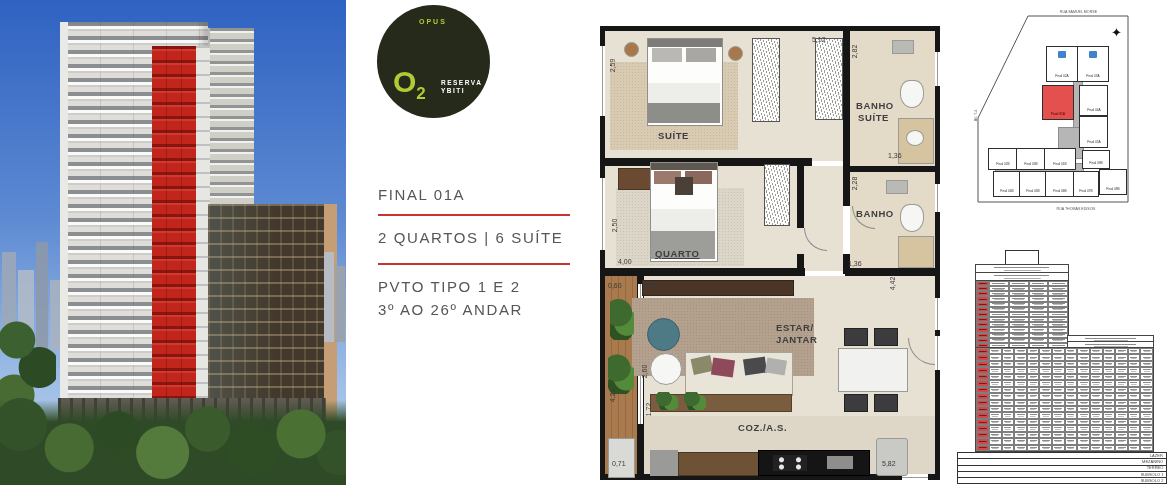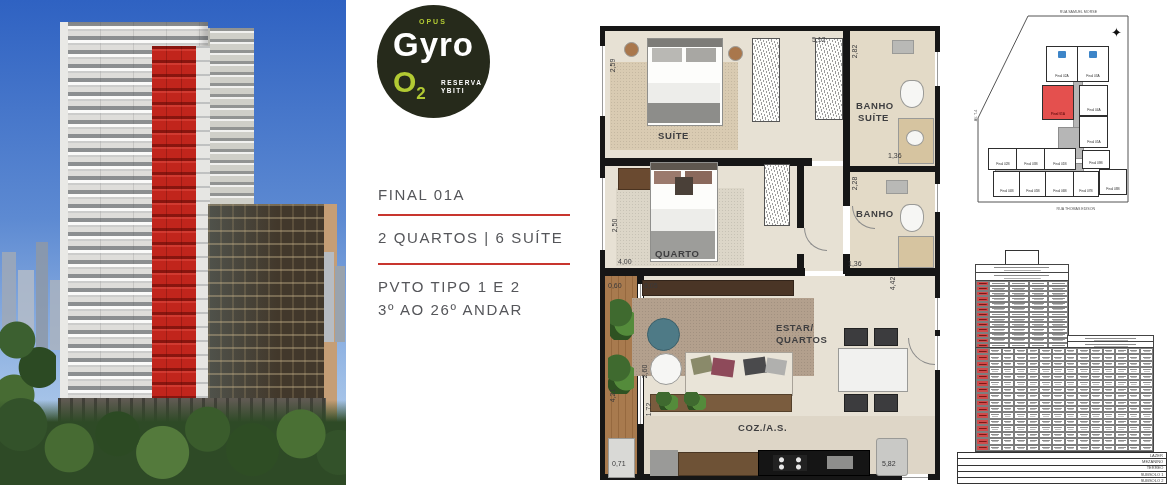--- a/index.html
+++ b/index.html
@@ -140,21 +140,20 @@
   <div class="abs tower-main-edge"></div>
   <div class="abs tower-brown"></div>
   <div class="abs city-right"></div>
   <div class="abs base-structure"></div>
   <div class="abs trees-left"></div>
   <div class="abs trees"></div>
 </div>
 
 <div class="abs logo">
   <span class="abs opus">OPUS</span>
-  <span class="abs gyro">Gyro</span>
   <span class="abs o2"><span>O</span><sub>2</sub></span>
   <span class="abs tag">
     <span>RESERVA</span><br><span>YBITI</span>
   </span>
 </div>
 
 <div class="abs info">
   <div class="line">FINAL 01A</div>
   <div class="rule" style="background:#c8352e;"></div>
   <div class="line">2 QUARTOS | 6 SUÍTE</div>
@@ -271,26 +270,26 @@
     <div style="position:absolute;left:14px;top:4px;width:34px;height:16px;background:#222;
          background-image:radial-gradient(circle at 25% 30%,#e8e8e8 0 2px,transparent 3px),
                           radial-gradient(circle at 75% 30%,#e8e8e8 0 2px,transparent 3px),
                           radial-gradient(circle at 25% 75%,#e8e8e8 0 2px,transparent 3px),
                           radial-gradient(circle at 75% 75%,#e8e8e8 0 2px,transparent 3px);"></div>
     <div style="position:absolute;left:68px;top:5px;width:26px;height:13px;background:#8e8e8c;"></div>
   </div>
   <div class="fixture" style="left:276px;top:416px;width:30px;height:36px;background:#c9c9c6;border-radius:3px;"></div>
 
   <span class="rlabel" style="left:58px;top:108px;">SUÍTE</span>
-  <span class="rlabel" style="left:55px;top:226px;">QUARTO</span>
+  <span class="rlabel" style="left:55px;top:226px;text-decoration:underline;">QUARTO</span>
   <span class="rlabel" style="left:256px;top:78px;">BANHO</span>
   <span class="rlabel" style="left:258px;top:90px;">SUÍTE</span>
   <span class="rlabel" style="left:256px;top:186px;">BANHO</span>
   <span class="rlabel" style="left:176px;top:300px;">ESTAR/</span>
-  <span class="rlabel" style="left:176px;top:312px;">QUARTOS</span>
+  <span class="rlabel" style="left:176px;top:312px;">JANTAR</span>
   <span class="rlabel" style="left:138px;top:400px;">COZ./A.S.</span>
 
   <span class="dim vdim" style="left:6px;top:40px;">2,59</span>
   <span class="dim" style="left:212px;top:14px;">5,12</span>
   <span class="dim vdim" style="left:248px;top:26px;">2,82</span>
   <span class="dim" style="left:288px;top:130px;">1,36</span>
   <span class="dim vdim" style="left:8px;top:200px;">2,50</span>
   <span class="dim" style="left:18px;top:236px;">4,00</span>
   <span class="dim vdim" style="left:248px;top:158px;">2,28</span>
   <span class="dim" style="left:248px;top:238px;">1,36</span>

